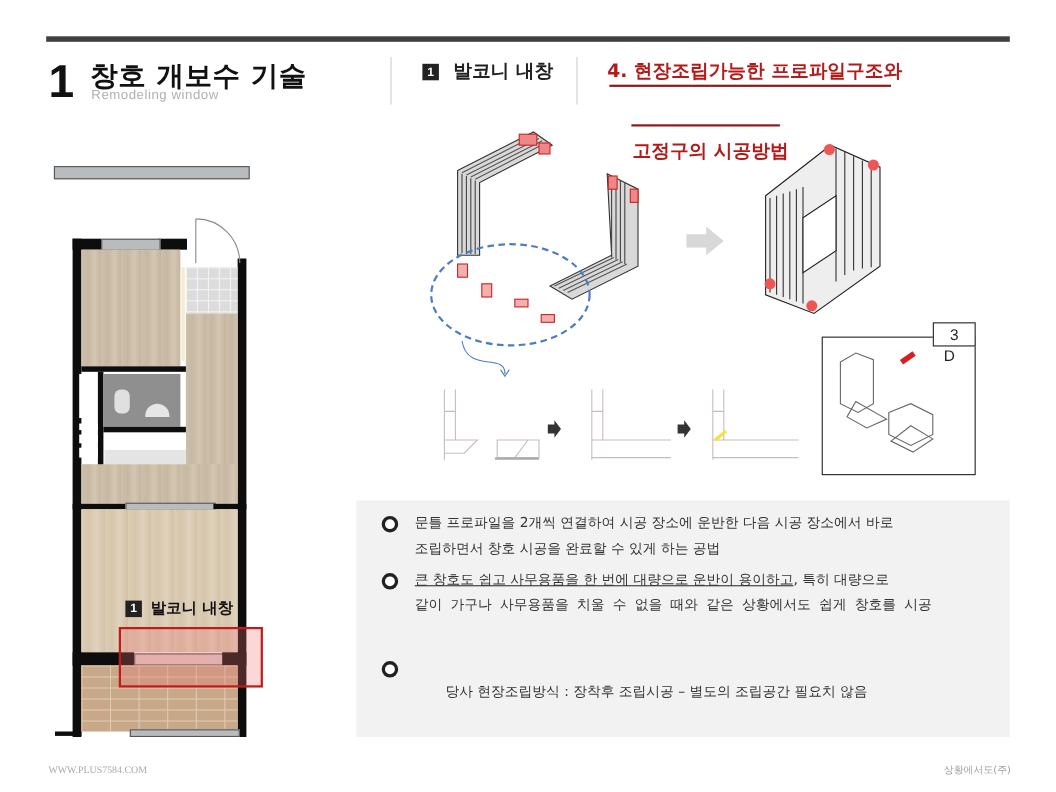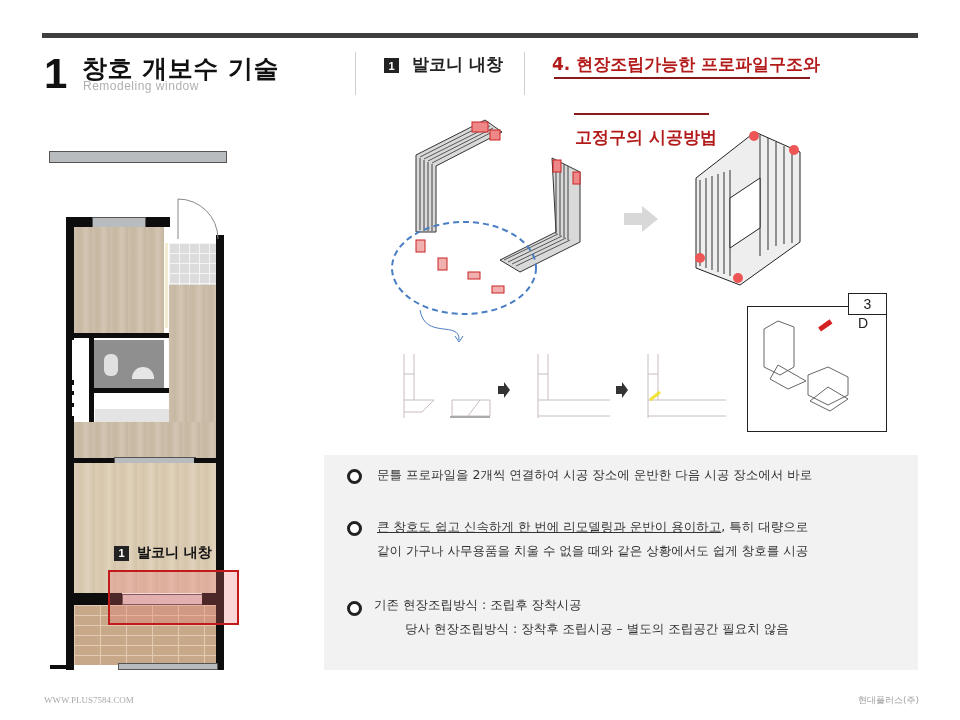--- a/index.html
+++ b/index.html
@@ -191,26 +191,26 @@
     </g>
     <rect x="70" y="16" width="14" height="5" fill="#d42020" transform="rotate(-35 77 18)"></rect>
   </svg>
 </div>
 <div class="abs box3d-tag">3</div>
 <div class="abs box3d-tag2">D</div>
 
 <div class="abs panel">
   <div class="bullet" style="left:23px; top:14px;"></div>
   <div class="btext" style="left:53px; top:8px;">문틀 프로파일을 2개씩 연결하여 시공 장소에 운반한 다음 시공 장소에서 바로</div>
+  <div class="btext" style="left:53px; top:32px;">조립하면서 창호 시공을 완료할 수 있게 하는 공법</div>
 
   <div class="bullet" style="left:23px; top:66px;"></div>
   <div class="btext" style="left:53px; top:60px;">
-    <u>큰 창호도 쉽고 신속하게 한 번에 리모델링과 운반이 용이하고</u><span>, 특히 대량으로</span>
+    <u>큰 창호도 쉽고 사무용품을 한 번에 대량으로 운반이 용이하고</u><span>, 특히 대량으로</span>
   </div>
-  <div class="btext" style="left:53px; top:84px;">같이 가구나 사무용품을 치울 수 없을 때와 같은 상황에서도 쉽게 창호를 시공</div>
+  <div class="btext" style="left:53px; top:84px;font-family:Liberation Mono, monospace;">같이 가구나 사무용품을 치울 수 없을 때와 같은 상황에서도 쉽게 창호를 시공</div>
 
   <div class="bullet" style="left:23px; top:146px;"></div>
-  <div class="btext" style="left:50px; top:138px;">기존 현장조립방식 : 조립후 장착시공</div>
   <div class="btext" style="left:50px; top:162px;margin-left:31px;">당사 현장조립방식 : 장착후 조립시공 – 별도의 조립공간 필요치 않음</div>
 </div>
 
 <div class="abs footer-left">WWW.PLUS7584.COM</div>
-<div class="abs footer-right">현대플러스(주)</div>
+<div class="abs footer-right">상황에서도(주)</div>
 
 </body></html>

